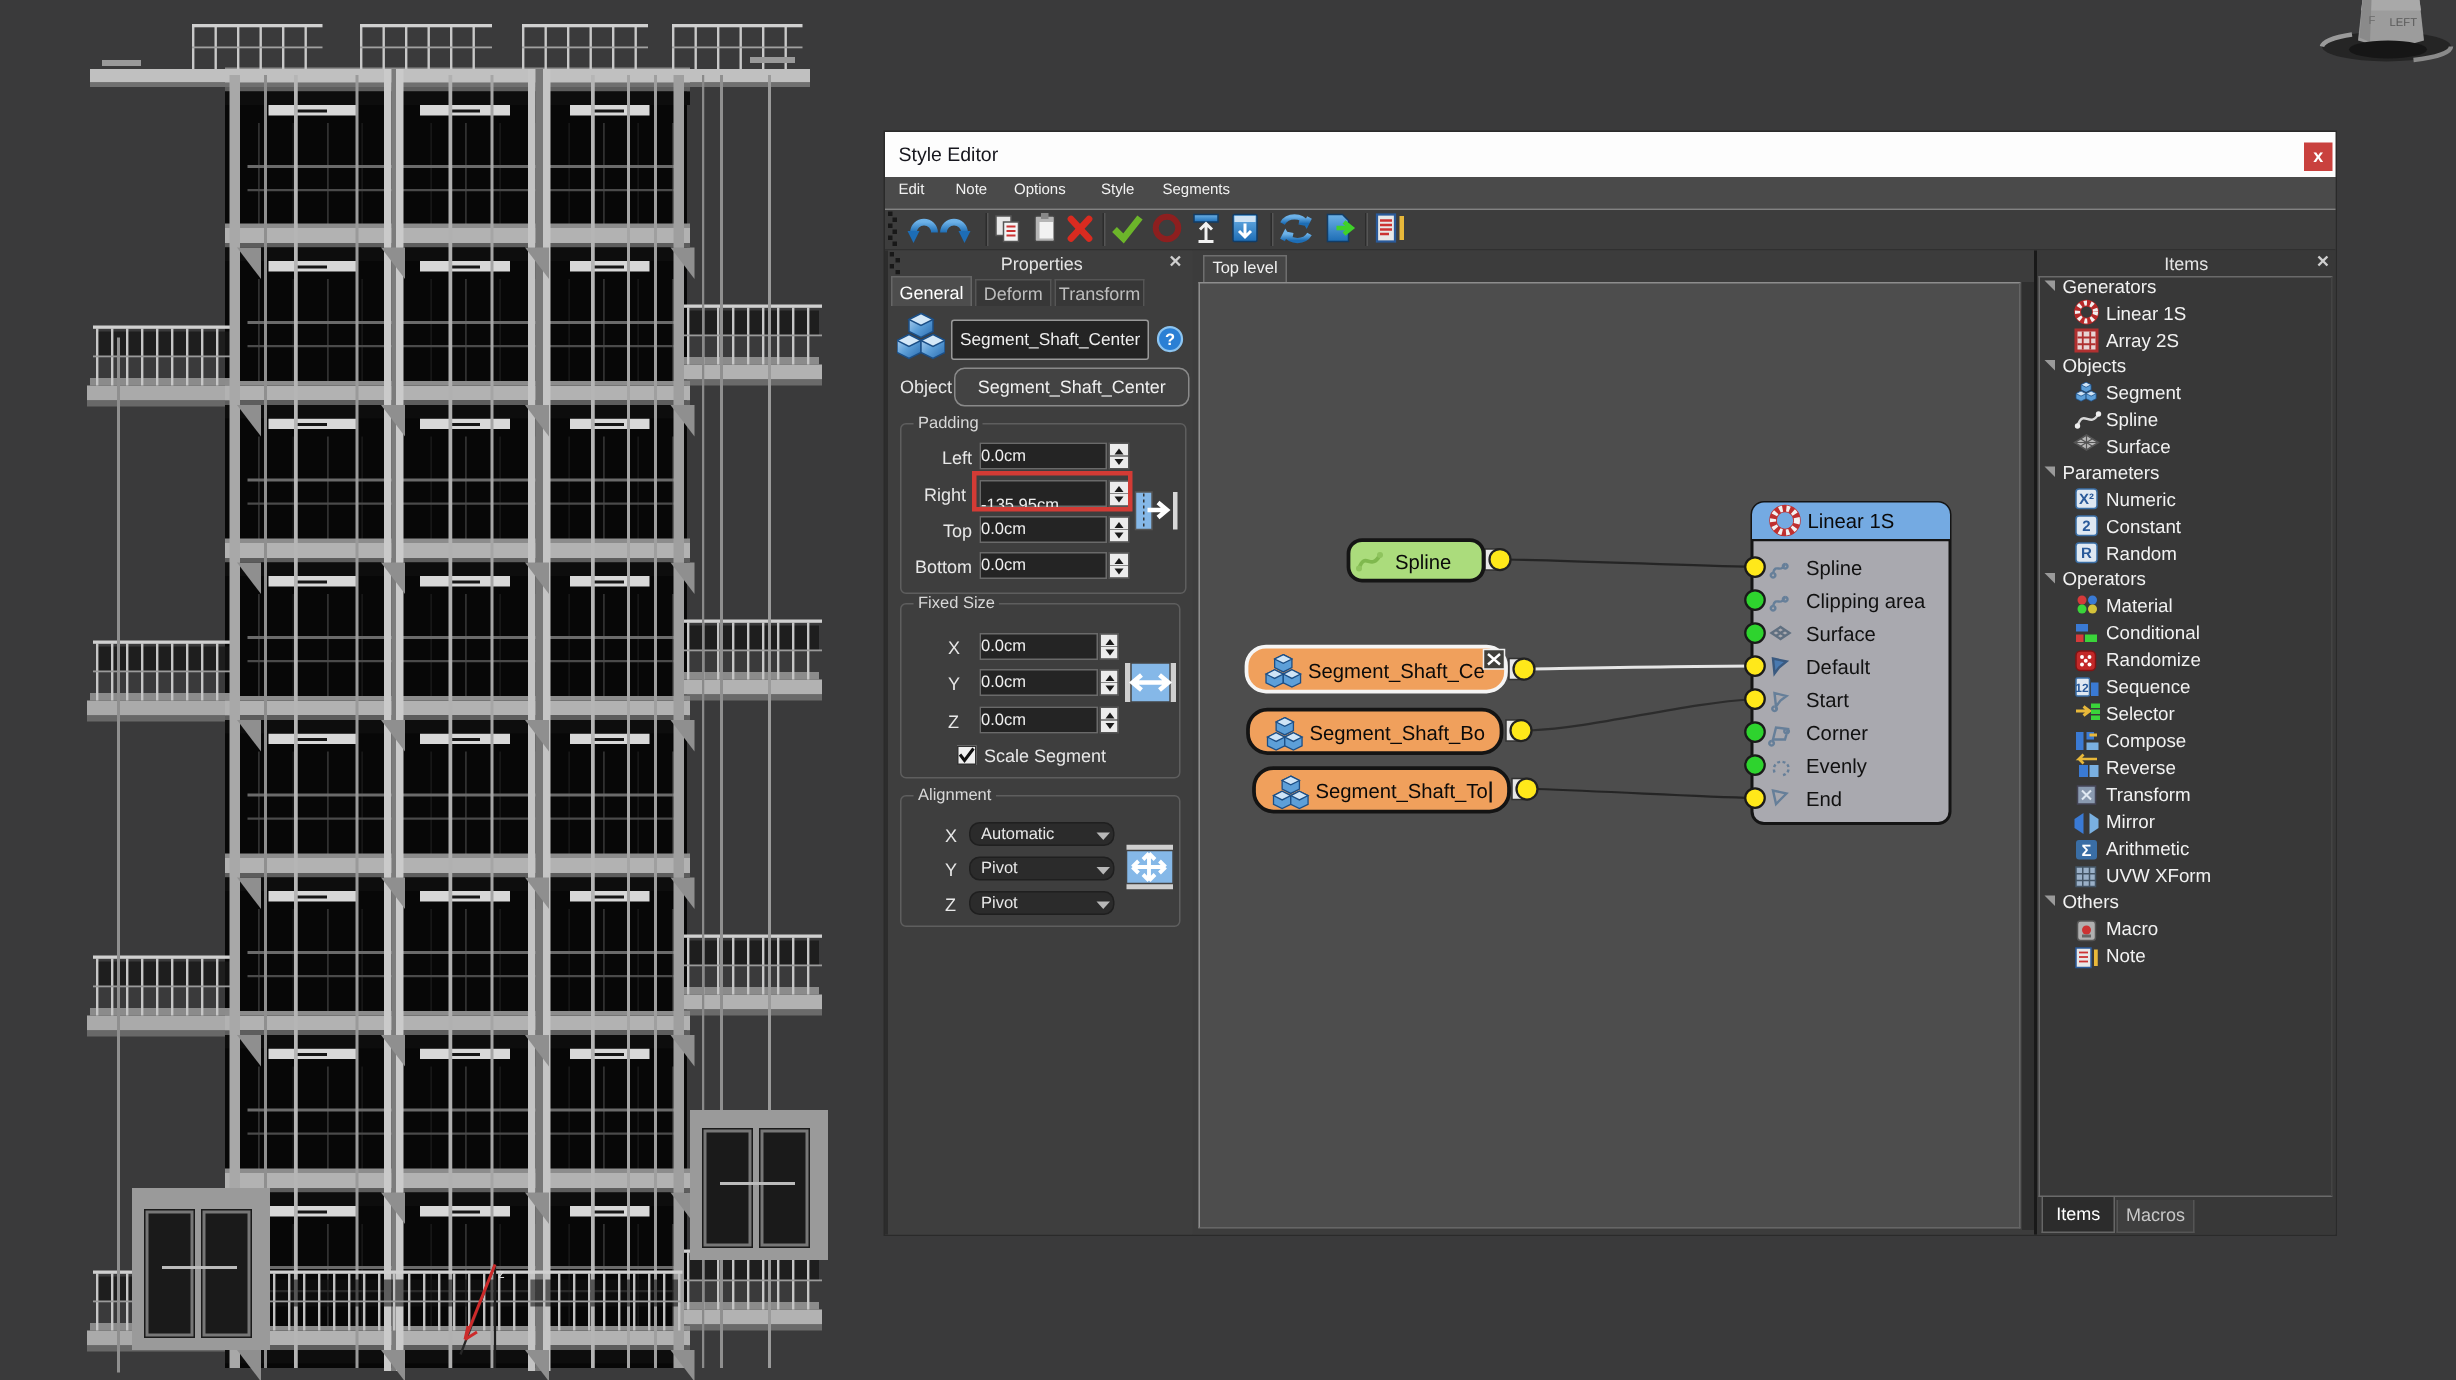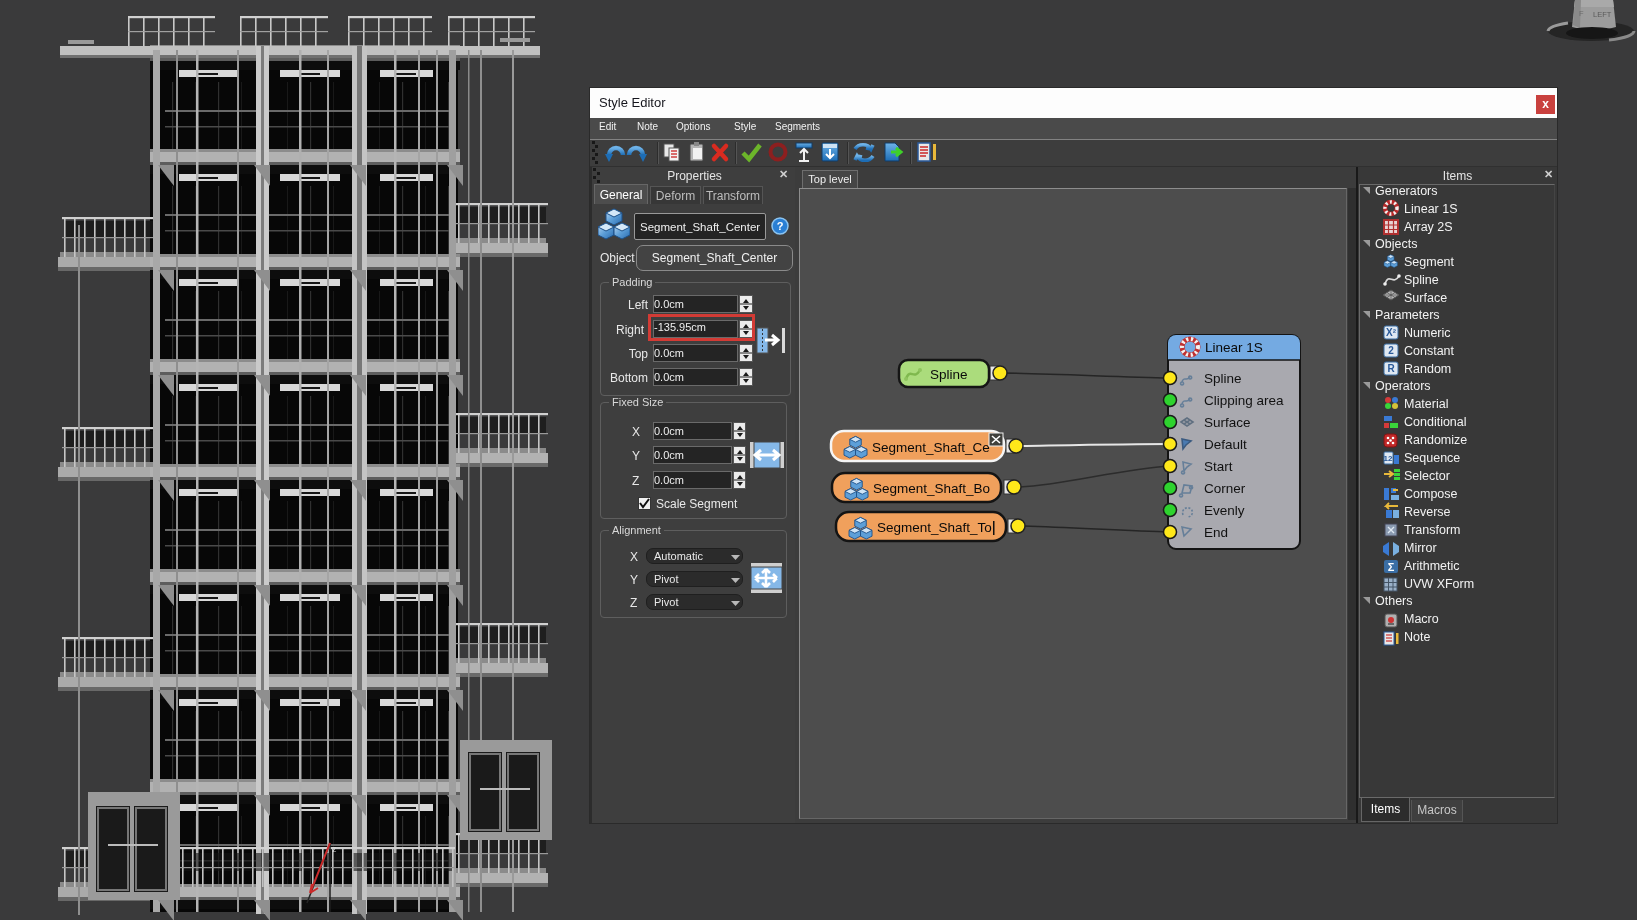--- a/index.html
+++ b/index.html
@@ -633,21 +633,21 @@
     <div class="lbl" style="left:8px;top:84px;font-size:12px">Object</div>
     <div style="position:absolute;left:44px;top:78px;width:157px;height:26px;background:#434343;border:1px solid #8a8a8a;border-radius:7px;color:#f0f0f0;font-size:12px;text-align:center;padding-top:5px">Segment_Shaft_Center</div>
 
     <div class="grpbox" style="left:8px;top:115px;width:191px;height:114px">
         <div class="grplabel">Padding</div>
       </div>
     <div class="lbl" style="left:30px;top:131px;width:26px;text-align:right">Left</div>
     <div class="field" style="left:61px;top:128px;width:85px;height:18px;padding-top:2px">0.0cm</div>
     <div class="spin" style="left:147px;top:128px;height:18px"></div>
     <div class="lbl" style="left:24px;top:156px;width:32px;">Right</div>
-    <div class="field" style="left:61px;top:153px;width:85px;height:18px;padding-top:0">-135.95cm</div>
+    <div class="field" style="left:61px;top:153px;width:85px;height:18px;padding-top:10px">-135.95cm</div>
     <div class="spin" style="left:147px;top:153px;height:18px"></div>
     <div style="position:absolute;left:56px;top:147px;width:107px;height:27px;border:3px solid #d23b35"></div>
     <div class="lbl" style="left:30px;top:180px;width:26px;text-align:right">Top</div>
     <div class="field" style="left:61px;top:177px;width:85px;height:18px;padding-top:2px">0.0cm</div>
     <div class="spin" style="left:147px;top:177px;height:18px"></div>
     <div class="lbl" style="left:12px;top:204px;width:44px;text-align:right">Bottom</div>
     <div class="field" style="left:61px;top:201px;width:85px;height:18px;padding-top:2px">0.0cm</div>
     <div class="spin" style="left:147px;top:201px;height:18px"></div>
     <svg width="32" height="30" style="position:absolute;left:164px;top:159px">
       <rect x="1" y="2" width="11" height="25" fill="#85b8e8" stroke="#555"></rect>

